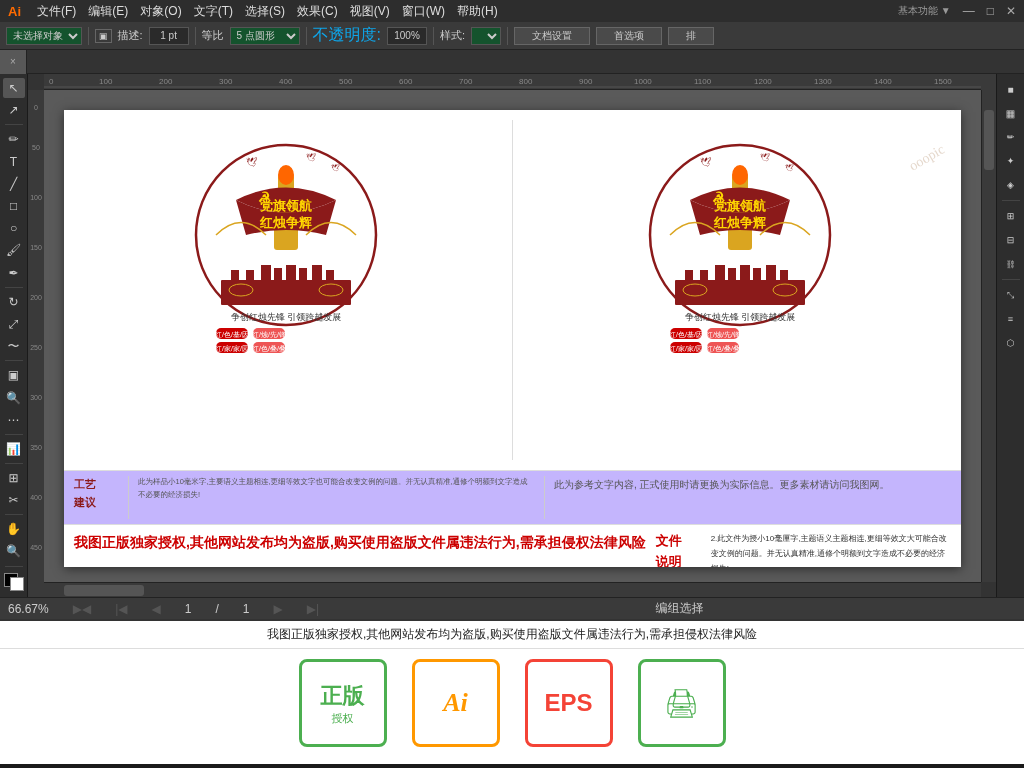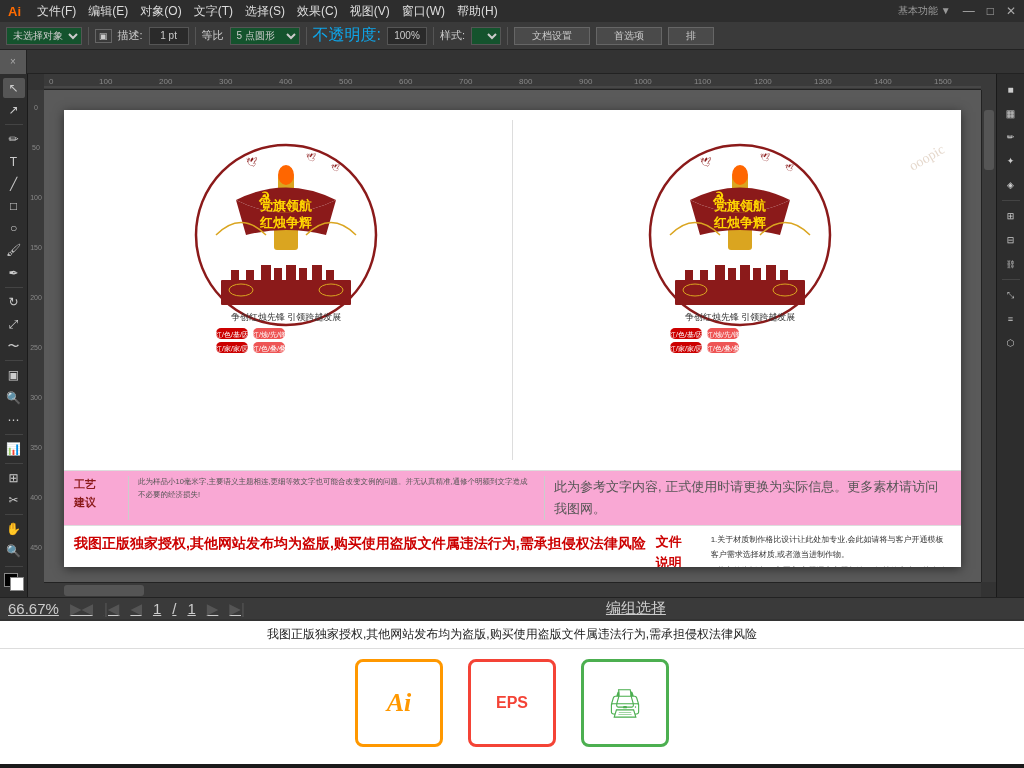--- a/index.html
+++ b/index.html
@@ -132,25 +132,24 @@
       overflow: hidden;
     }
 
     
     .status-bar {
       background: #3a3a3a;
       height: 22px;
       display: flex;
       align-items: center;
       padding: 0 8px;
-      font-size: 15px;
-      color: #ccc;
-      gap: 11px;
+      font-size: 12px;
+      color: #ccc;
+      gap: 24px;
       border-top: 1px solid #222;
-      text-decoration: underline;
     }
 
     
     .right-panel {
       width: 28px;
       background: #2d2d2d;
       display: flex;
       flex-direction: column;
       align-items: center;
       padding: 4px 0;
@@ -429,34 +428,33 @@
                 <rect x="67" y="208" width="32" height="11" fill="#e55" rx="5"></rect>
                 <text x="83" y="217" text-anchor="middle" fill="white" font-size="7">红/烛/先/锋</text>
                 <rect x="30" y="222" width="32" height="11" fill="#c00" rx="5"></rect>
                 <text x="46" y="231" text-anchor="middle" fill="white" font-size="7">红/家/家/园</text>
                 <rect x="67" y="222" width="32" height="11" fill="#e55" rx="5"></rect>
                 <text x="83" y="231" text-anchor="middle" fill="white" font-size="7">红/色/叠/叠</text>
               </svg>
             </div>
           </div>
 
-          <div style="display:flex;background:#f9a8d4;border-top:1px solid #ddd;border-bottom:1px solid #ddd;padding:5px 10px;gap:9px;min-height:55px;">
+          <div style="display:flex;background:#c4b5fd;border-top:1px solid #ddd;border-bottom:1px solid #ddd;padding:5px 10px;gap:9px;min-height:55px;">
             <div style="font-size:11px;font-weight:bold;color:#8B1A1A;white-space:pre;line-height:1.6;min-width:45px;">工艺
 建议</div>
             <div style="width:1px;background:#ccc;"></div>
             <div style="font-size:7.5px;color:#555;line-height:1.7;flex:1;">此为样品小10毫米字,主要语义主题相连,更细等效文字也可能合改变文例的问题。并无认真精准,通修个明额到文字造成不必要的经济损失!</div>
             <div style="width:1px;background:#ccc;"></div>
-            <div style="font-size:13px;color:#555;line-height:1.7;flex:1;">此为参考文字内容, 正式使用时请更换为实际信息。更多素材请访问我图网。</div>
+            <div style="font-size:10px;color:#555;line-height:1.7;flex:1;">此为参考文字内容, 正式使用时请更换为实际信息。更多素材请访问我图网。</div>
           </div>
 
           <div style="display:flex;background:white;padding:6px 10px;gap:10px;min-height:60px;">
             <div style="font-size:14px;font-weight:bold;color:#c00;white-space:pre;line-height:1.6;min-width:45px;">我图正版独家授权,其他网站发布均为盗版,购买使用盗版文件属违法行为,需承担侵权法律风险</div>
             <div style="font-size:13px;font-weight:bold;color:#c00;white-space:nowrap;line-height:1.6;min-width:45px;">文件<br>说明</div>
             <div style="font-size:8px;color:#333;line-height:1.9;flex:1;">
-              <div>1.关于材质制作格比设计让此处加专业,会此如请将与客户开通模板客户需求选择材质,或者激当进制作物。</div>
               <div>2.此文件为授小10毫厘字,主题语义主题相连,更细等效文大可能合改变文例的问题。并无认真精准,通修个明额到文字造成不必要的经济损失!</div>
 
             </div>
           </div>
         </div>
 
         <div style="position:absolute;right:0;top:0;bottom:15px;width:15px;background:#3a3a3a;border-left:1px solid #222;">
           <div style="height:60px;background:#555;margin:2px;border-radius:3px;margin-top:20px;"></div>
         </div>
 
@@ -502,28 +500,32 @@
   <span>编组选择</span>
   <span style="flex:1;"></span>
 </div>
 
 <div class="bottom-section">
 
   <div style="background:white;border-bottom:1px solid #ddd;padding:5px 12px;text-align:center;font-size:12px;color:#222;font-family:'Microsoft YaHei',sans-serif;">我图正版独家授权,其他网站发布均为盗版,购买使用盗版文件属违法行为,需承担侵权法律风险</div>
 
   <div style="display:flex;align-items:center;justify-content:center;gap:25px;padding:10px;background:white;height:108px;">
 
+    <div style="width:88px;height:88px;border:3px solid #4CAF50;border-radius:8px;display:flex;flex-direction:column;align-items:center;justify-content:center;color:#4CAF50;">
+      <div style="font-size:22px;font-weight:bold;font-family:'Microsoft YaHei',sans-serif;">正版</div>
+      <div style="font-size:11px;color:#4CAF50;font-family:'Microsoft YaHei',sans-serif;">授权</div>
+    </div>
 
     <div style="width:88px;height:88px;border:3px solid #FF9800;border-radius:8px;display:flex;flex-direction:column;align-items:center;justify-content:center;">
       <div style="font-size:26px;font-weight:bold;color:#FF9800;font-family:'Times New Roman',serif;font-style:italic;">Ai</div>
     </div>
 
 
     <div style="width:88px;height:88px;border:3px solid #f44336;border-radius:8px;display:flex;flex-direction:column;align-items:center;justify-content:center;">
-      <div style="font-size:16px;font-weight:bold;color:#f44336;font-family:'Arial',sans-serif;">EPS</div>
+      <div style="font-size:24px;font-weight:bold;color:#f44336;font-family:'Arial',sans-serif;">EPS</div>
     </div>
 
     <div style="width:88px;height:88px;border:3px solid #4CAF50;border-radius:8px;display:flex;flex-direction:column;align-items:center;justify-content:center;">
       <div style="font-size:28px;color:#4CAF50;">🖨</div>
     </div>
 
   </div>
 </div>
 
 </body></html>

